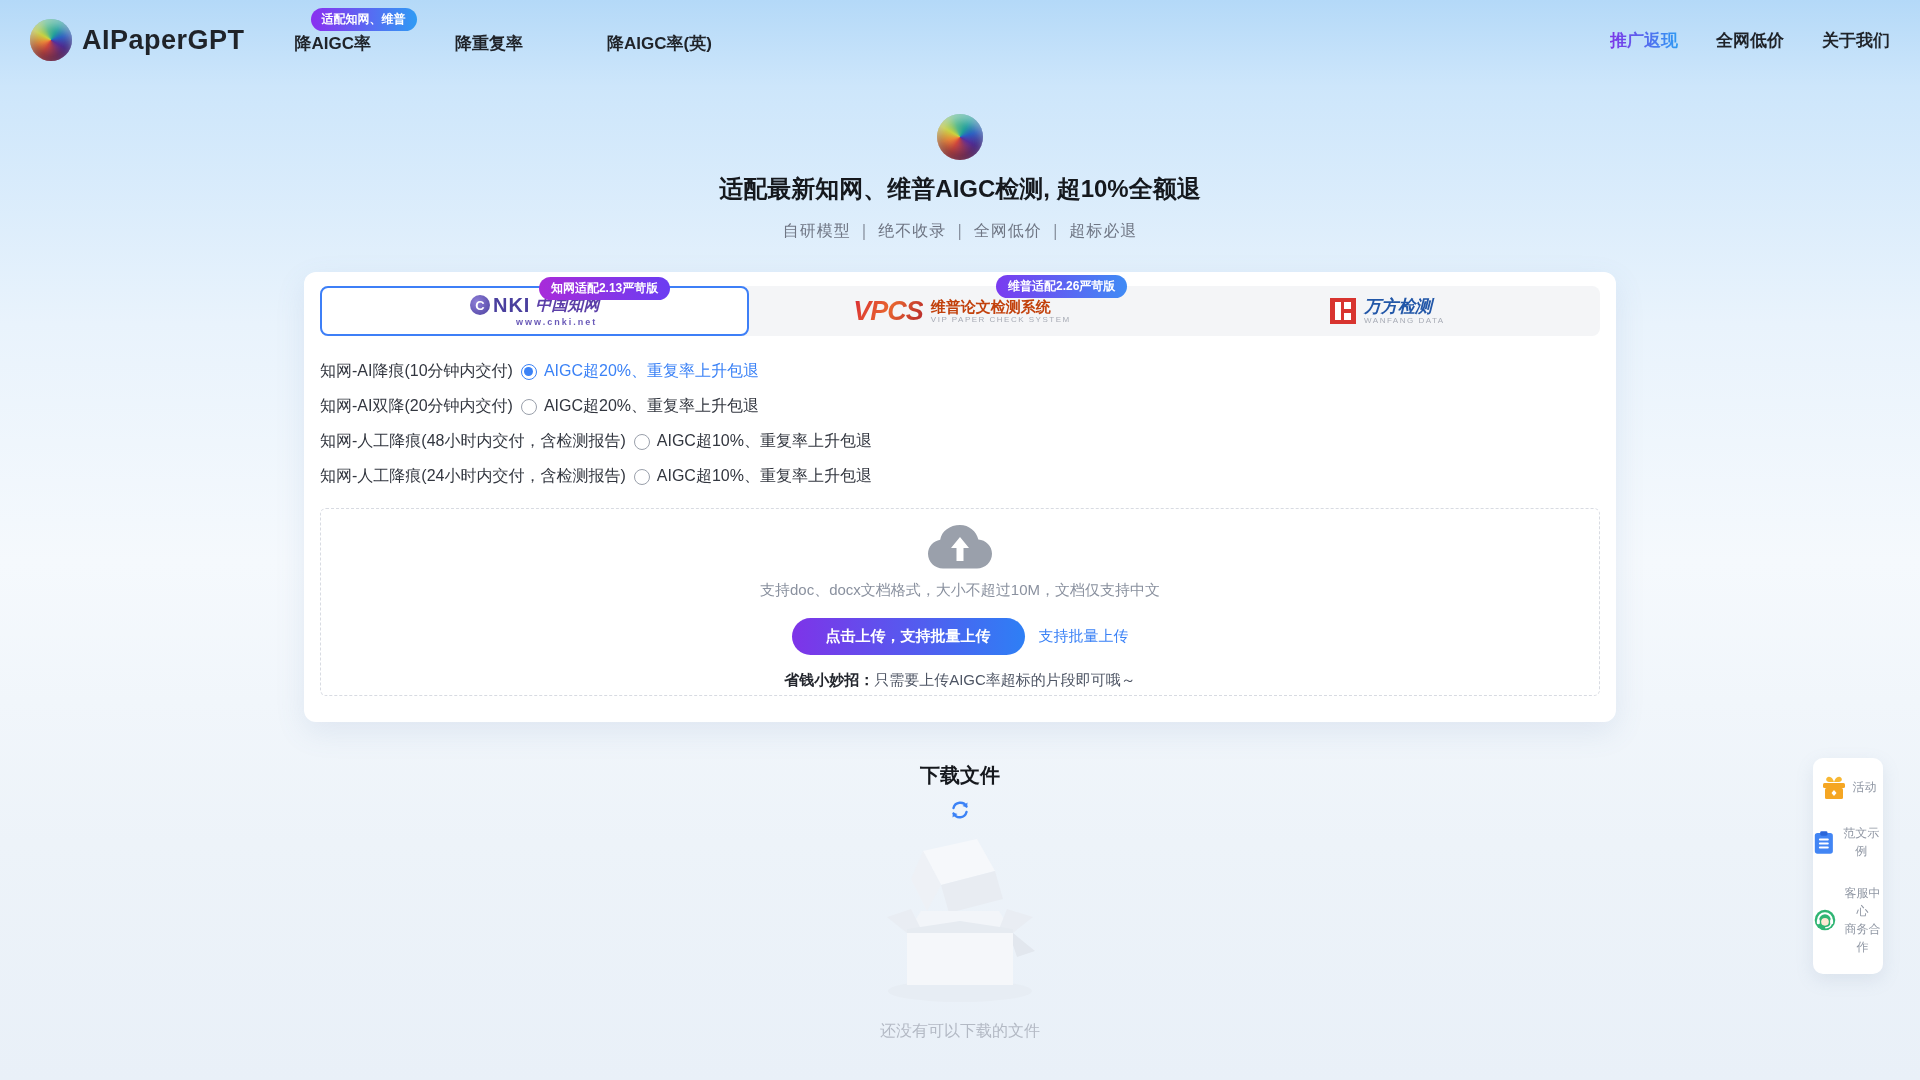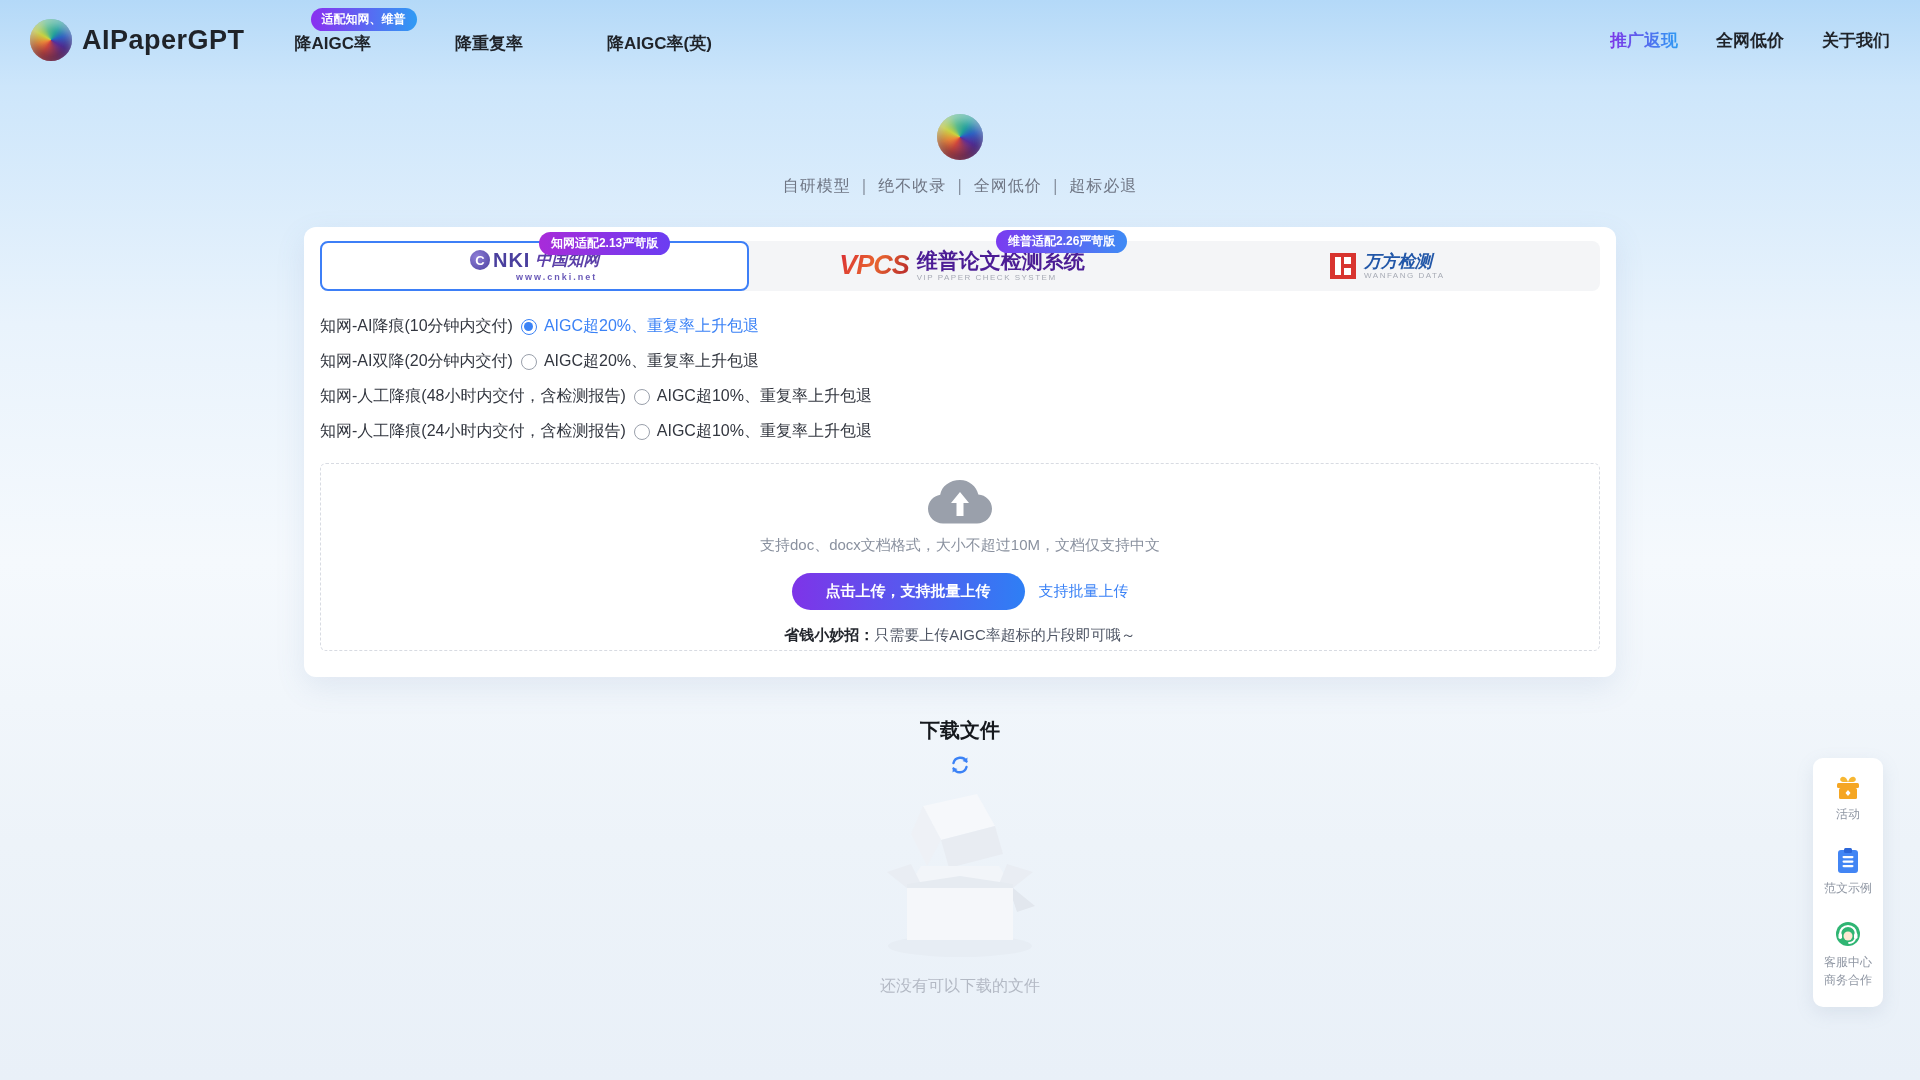--- a/index.html
+++ b/index.html
@@ -57,21 +57,21 @@
   .cnki-top { display:flex; align-items:center; gap:3px; }
   .cnki-globe { width:20px; height:20px; border-radius:50%; background:radial-gradient(circle at 35% 35%,#8f7fd8,#4a3f9e); color:#fff; font-size:13px; font-weight:800; display:flex; align-items:center; justify-content:center; }
   .cnki-nki { font-size:20px; font-weight:900; color:#4a3f9e; letter-spacing:1px; }
   .cnki-cn { font-size:16px; font-weight:700; color:#5b3fa8; font-style:italic; margin-left:2px; }
   .cnki-url { font-size:9px; color:#6a5ab8; letter-spacing:2px; margin-top:3px; font-weight:700;padding-left:44px; }
   .vpcs-logo { display:flex; align-items:center; gap:8px; }
   .vpcs-mark { font-size:27px; font-weight:900; font-style:italic;
     background:linear-gradient(120deg,#d92b35,#e8652f,#b3252c);
     -webkit-background-clip:text; background-clip:text; color:transparent; letter-spacing:-1px; }
   .vpcs-col { display:flex; flex-direction:column; line-height:1.15; }
-  .vpcs-cn { font-size:21px; font-weight:800; color:#4c1d95; }
+  .vpcs-cn { font-size:15px; font-weight:800; color:#c2410c; }
   .vpcs-en { font-size:8px; color:#a7abb5; letter-spacing:1.5px; }
   .wf-logo { display:flex; align-items:center; gap:8px; }
   .wf-mark { width:26px; height:26px; background:#d8342f; position:relative; }
   .wf-mark::before { content:""; position:absolute; left:5px; top:4px; width:6px; height:18px; background:#fff; }
   .wf-mark::after { content:""; position:absolute; left:14px; top:4px; width:7px; height:7px; background:#fff; box-shadow:0 11px 0 #fff; }
   .wf-col { display:flex; flex-direction:column; line-height:1.15; }
   .wf-cn { font-size:17px; font-weight:800; color:#2257a8; font-style:italic; }
   .wf-en { font-size:8px; color:#a7abb5; letter-spacing:1.5px; }
   
   .options { margin-top:18px; }
@@ -100,21 +100,21 @@
   .download-title { font-size:20px; font-weight:800; color:#15181d; }
   .refresh { margin-top:10px; cursor:pointer; display:inline-block; }
   .empty-illu { margin-top:8px; }
   .empty-text { margin-top:4px; font-size:16px; color:#b3b9c4; }
   
   .side-panel {
     position:absolute; right:37px; top:758px; width:70px; background:#fff; border-radius:10px;
     box-shadow:0 6px 18px rgba(120,140,170,.15); padding:16px 0 18px;
     display:flex; flex-direction:column; align-items:center; gap:24px;
   }
-  .side-item { display:flex; flex-direction:column; align-items:center; gap:5px; cursor:pointer; }
+  .side-item { display:flex; flex-direction:row; align-items:center; gap:5px; cursor:pointer; }
   .side-label { font-size:12px; color:#8f96a3; line-height:1.5; text-align:center; }
 </style>
 </head>
 <body>
 
 <div class="navbar">
   <div class="brand">
     <div class="logo-circle"></div>
     <div class="brand-name">AIPaperGPT</div>
   </div>
@@ -134,20 +134,21 @@
     <span class="nav-link grad">推广返现</span>
     <span class="nav-link">全网低价</span>
     <span class="nav-link">关于我们</span>
   </div>
 </div>
 
 <div class="hero">
   <div class="hero-title-row">
     <div class="logo-circle hero-logo"></div>
   </div>
+  <div class="hero-subtitle">适配最新知网、维普AIGC检测, 超10%全额退</div>
   <div class="hero-tagline">自研模型 ｜ 绝不收录 ｜ 全网低价 ｜ 超标必退</div>
 </div>
 
 <div class="card">
   <div class="tabs">
     <div class="tab selected">
       <span class="tab-badge b1">知网适配2.13严苛版</span>
       <div class="cnki-logo">
         <div class="cnki-top">
           <span class="cnki-globe">C</span>

